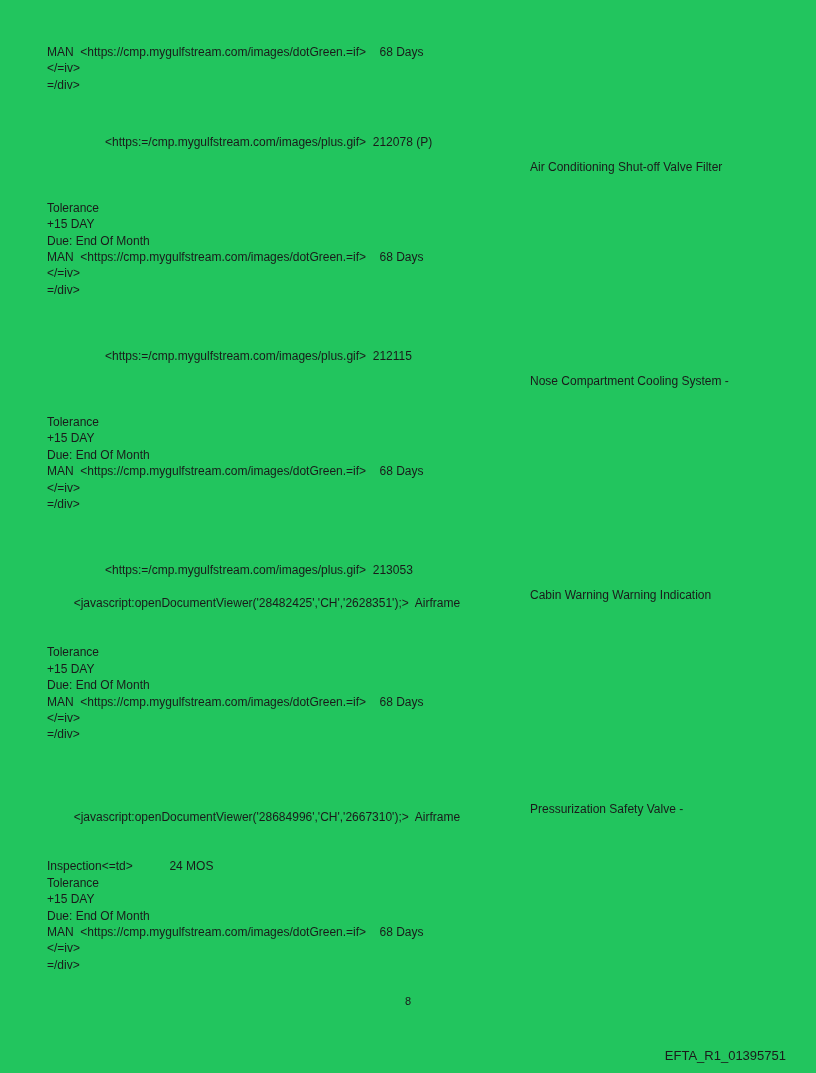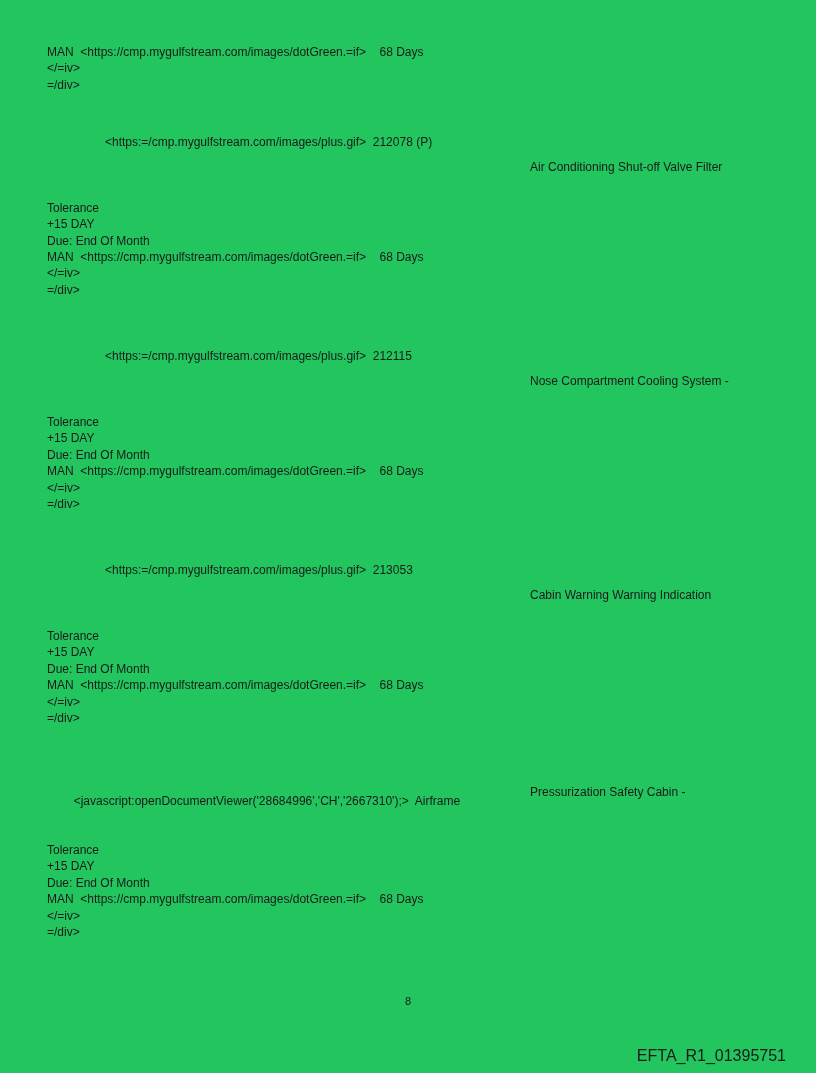--- a/index.html
+++ b/index.html
@@ -44,21 +44,21 @@
     left: 0;
     width: 816px;
     text-align: center;
     font-size: 11px;
     line-height: 14px;
   }
   .doc-ref {
     position: absolute;
     top: 1047px;
     right: 30px;
-    font-size: 16px;
+    font-size: 13px;
     line-height: 17px;
   }
 </style>
 </head>
 <body>
 
 <div class="page">
   <div class="content">
 
     <div>
@@ -89,35 +89,37 @@
       <div class="ln">+15 DAY</div>
       <div class="ln">Due: End Of Month</div>
       <div class="ln">MAN  &lt;https://cmp.mygulfstream.com/images/dotGreen.=if&gt;    68 Days</div>
       <div class="ln">&lt;/=iv&gt;</div>
       <div class="ln">=/div&gt;</div>
     </section>
 
     <section class="item">
       <div class="ln indent">&lt;https:=/cmp.mygulfstream.com/images/plus.gif&gt;  213053</div>
       <div class="ln">
+        <span>&lt;javascript:openDocumentViewer('28482425','CH','2628351');&gt;  Airframe</span>
         <span class="desc">Cabin Warning Warning Indication</span>
       </div>
       <div class="ln">Tolerance</div>
       <div class="ln">+15 DAY</div>
       <div class="ln">Due: End Of Month</div>
       <div class="ln">MAN  &lt;https://cmp.mygulfstream.com/images/dotGreen.=if&gt;    68 Days</div>
       <div class="ln">&lt;/=iv&gt;</div>
       <div class="ln">=/div&gt;</div>
     </section>
 
     <section class="item">
       <div class="ln">
         <span>&lt;javascript:openDocumentViewer('28684996','CH','2667310');&gt;  Airframe</span>
-        <span class="desc">Pressurization Safety Cabin -</span>
+        <span class="desc">Pressurization Safety Valve -</span>
       </div>
+      <div class="ln">Inspection&lt;=td&gt;           24 MOS</div>
       <div class="ln">Tolerance</div>
       <div class="ln">+15 DAY</div>
       <div class="ln">Due: End Of Month</div>
       <div class="ln">MAN  &lt;https://cmp.mygulfstream.com/images/dotGreen.=if&gt;    68 Days</div>
       <div class="ln">&lt;/=iv&gt;</div>
       <div class="ln">=/div&gt;</div>
     </section>
 
   </div>
 

